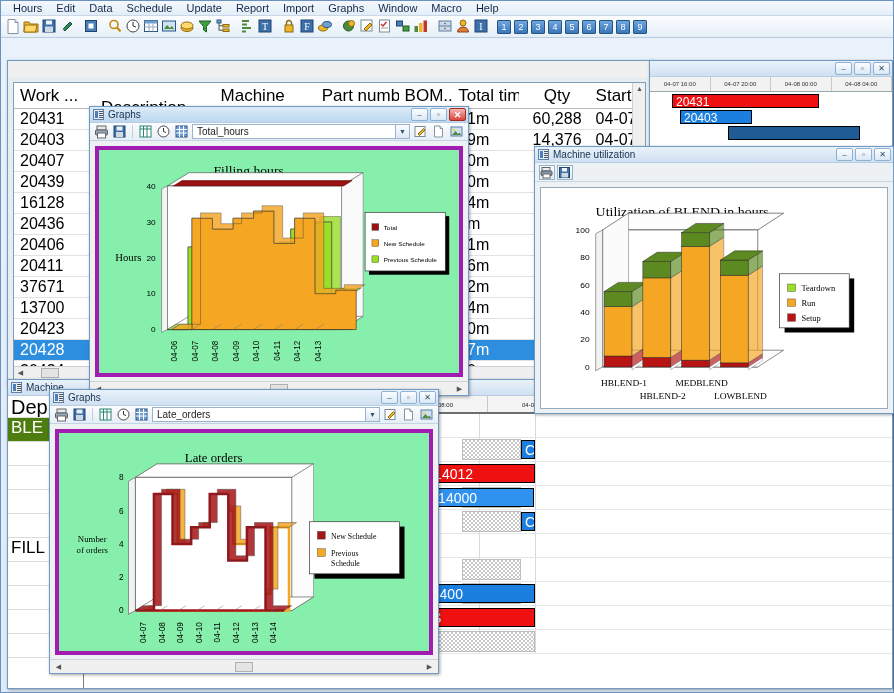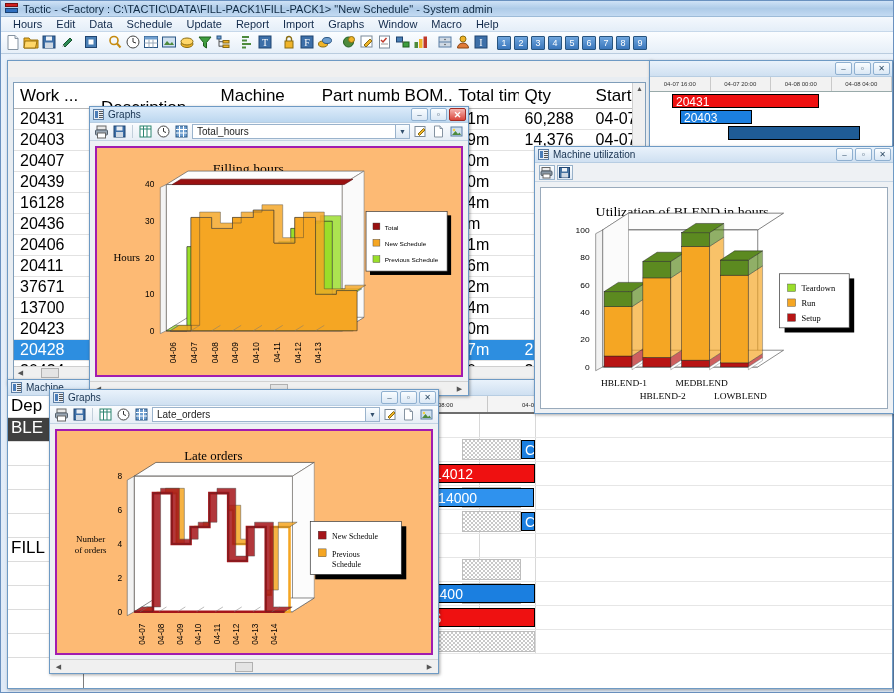--- a/index.html
+++ b/index.html
@@ -112,21 +112,21 @@
   .grid-head {
     display:flex; height:26px; align-items:center;
     border-bottom:1px solid #b8b8b8; background:#fff;
   }
   .gh { font-size:17px; color:#000; padding-left:6px; white-space:nowrap; overflow:hidden;}
   .grid-row { display:flex; height:21px; align-items:center; border-bottom:1px solid #e2e2e2;}
   .grid-row.sel { background:#2d8ee0; color:#fff; }
   .gc { font-size:16px; padding-left:6px; white-space:nowrap; overflow:hidden;}
   .col-wo{width:88px;} .col-desc{width:130px;margin-top:25px;} .col-mach{width:110px;}
   .col-part{width:90px;} .col-bom{width:58px;} .col-time{width:72px;}
-  .col-qty{width:77px;} .col-start{width:60px;}
+  .col-qty{width:77px;text-align:center;} .col-start{width:60px;}
   .vscroll{
     position:absolute; right:0; top:0; width:13px; bottom:13px;
     background:#f0f0f0;border-left:1px solid #cfcfcf;
   }
   .vscroll .arrow{width:13px;height:12px;text-align:center;font-size:7px;color:#555;line-height:12px;}
   .hscroll{
     position:absolute; left:0; right:13px; bottom:0; height:13px;
     background:#f0f0f0;border-top:1px solid #cfcfcf; display:flex; align-items:center;
   }
   .hs-thumb{width:18px;height:10px;background:#e4e4e4;border:1px solid #b0b0b0;margin-left:14px;}
@@ -152,37 +152,37 @@
   .gw-select{
     flex:1; height:15px; background:#fff; border:1px solid #9ab3cc;
     font-size:10px; color:#222; display:flex; align-items:center; padding-left:4px;
     position:relative; max-width:230px;
   }
   .gw-select .arr{
     position:absolute;right:0;top:0;width:14px;height:13px;
     background:linear-gradient(180deg,#fafdff,#dce8f4);border-left:1px solid #9ab3cc;
     text-align:center;font-size:7px;line-height:13px;color:#33506d;
   }
-  .gw-canvas{position:absolute;left:5px;top:23px;right:5px;bottom:18px;background:#fdba74;border:2px solid #a21caf;}
+  .gw-canvas{position:absolute;left:5px;top:23px;right:5px;bottom:18px;background:#86efac;border:4px solid #a21caf;}
   .gw-hscroll{position:absolute;left:0;right:0;bottom:0;height:14px;background:#f0f0f0;border-top:1px solid #d2d2d2;display:flex;align-items:center;justify-content:space-between;padding:0 2px;}
 
   
   #machine-util { left:533px; top:145px; width:360px; height:268px; }
   .mu-body{position:absolute;left:0;top:16px;right:0;bottom:0;background:#eef1f4;}
   .mu-toolbar{height:19px;display:flex;align-items:center;gap:2px;padding:2px 4px;border-bottom:1px solid #c8d6e4;}
   .mu-btn{width:16px;height:15px;border:1px solid #97b1c9;background:linear-gradient(180deg,#fafdff,#dfe9f4);position:relative;}
   .mu-canvas{position:absolute;left:5px;top:24px;right:5px;bottom:4px;background:#fff;border:1px solid #9ab;}
 
   
   #gantt-main { left:6px; top:378px; width:886px; height:310px; }
   .gm-body{position:absolute;left:0;top:16px;right:0;bottom:0;background:#fff;display:flex;}
   .gm-left{width:76px;border-right:1px solid #7d7d7d;background:#fff;flex:none;}
   .gm-lrow{height:24px;border-bottom:1px solid #dcdcdc;font-size:17px;padding-left:3px;overflow:hidden;white-space:nowrap;}
-  .gm-lrow.head{height:22px;font-size:17px;}
-  .gm-lrow.sel{background:#404040;color:#fff;}
+  .gm-lrow.head{height:22px;font-size:20px;}
+  .gm-lrow.sel{background:#4d7c0f;color:#fff;}
   .gm-right{flex:1;position:relative;overflow:hidden;}
   .gm-times{display:flex;height:18px;background:#f4f4f4;border-bottom:2px solid #6e6e6e;}
   .gm-time{flex:1;font-size:6px;color:#222;text-align:center;line-height:18px;border-right:1px solid #c8c8c8;}
   .gm-track{position:relative;height:24px;border-bottom:1px solid #e6e6e6;}
   .gm-bar{position:absolute;top:2px;height:19px;font-size:14px;line-height:19px;color:#fff;padding-left:3px;white-space:nowrap;overflow:hidden;border:1px solid #000;}
   .gm-hatch{position:absolute;top:1px;height:21px;
      background-image:linear-gradient(45deg,#c9c9c9 25%,transparent 25%,transparent 75%,#c9c9c9 75%),
                       linear-gradient(45deg,#c9c9c9 25%,transparent 25%,transparent 75%,#c9c9c9 75%);
      background-size:4px 4px; background-position:0 0,2px 2px; background-color:#fff; border:1px solid #bdbdbd;}
   .gm-vline{position:absolute;top:0;bottom:0;width:1px;background:#d8d8d8;}
@@ -191,27 +191,20 @@
   #graphs-late { left:48px; top:388px; width:390px; height:285px; }
 
   
   svg { display:block; }
 </style>
 </head>
 <body>
 
 <div id="app">
 
-  <div class="titlebar">
-    <div class="app-logo">
-        <div class="a"></div>
-        <div class="b"></div>
-      </div>
-    <div class="title-text">Tactic - &lt;Factory : C:\TACTIC\DATA\FILL-PACK1\FILL-PACK1&gt;  "New Schedule" - System admin</div>
-  </div>
 
   <div class="menubar" id="menubar">
       <div class="menu-item">Hours</div>
       <div class="menu-item">Edit</div>
       <div class="menu-item">Data</div>
       <div class="menu-item">Schedule</div>
       <div class="menu-item">Update</div>
       <div class="menu-item">Report</div>
       <div class="menu-item">Import</div>
       <div class="menu-item">Graphs</div>

